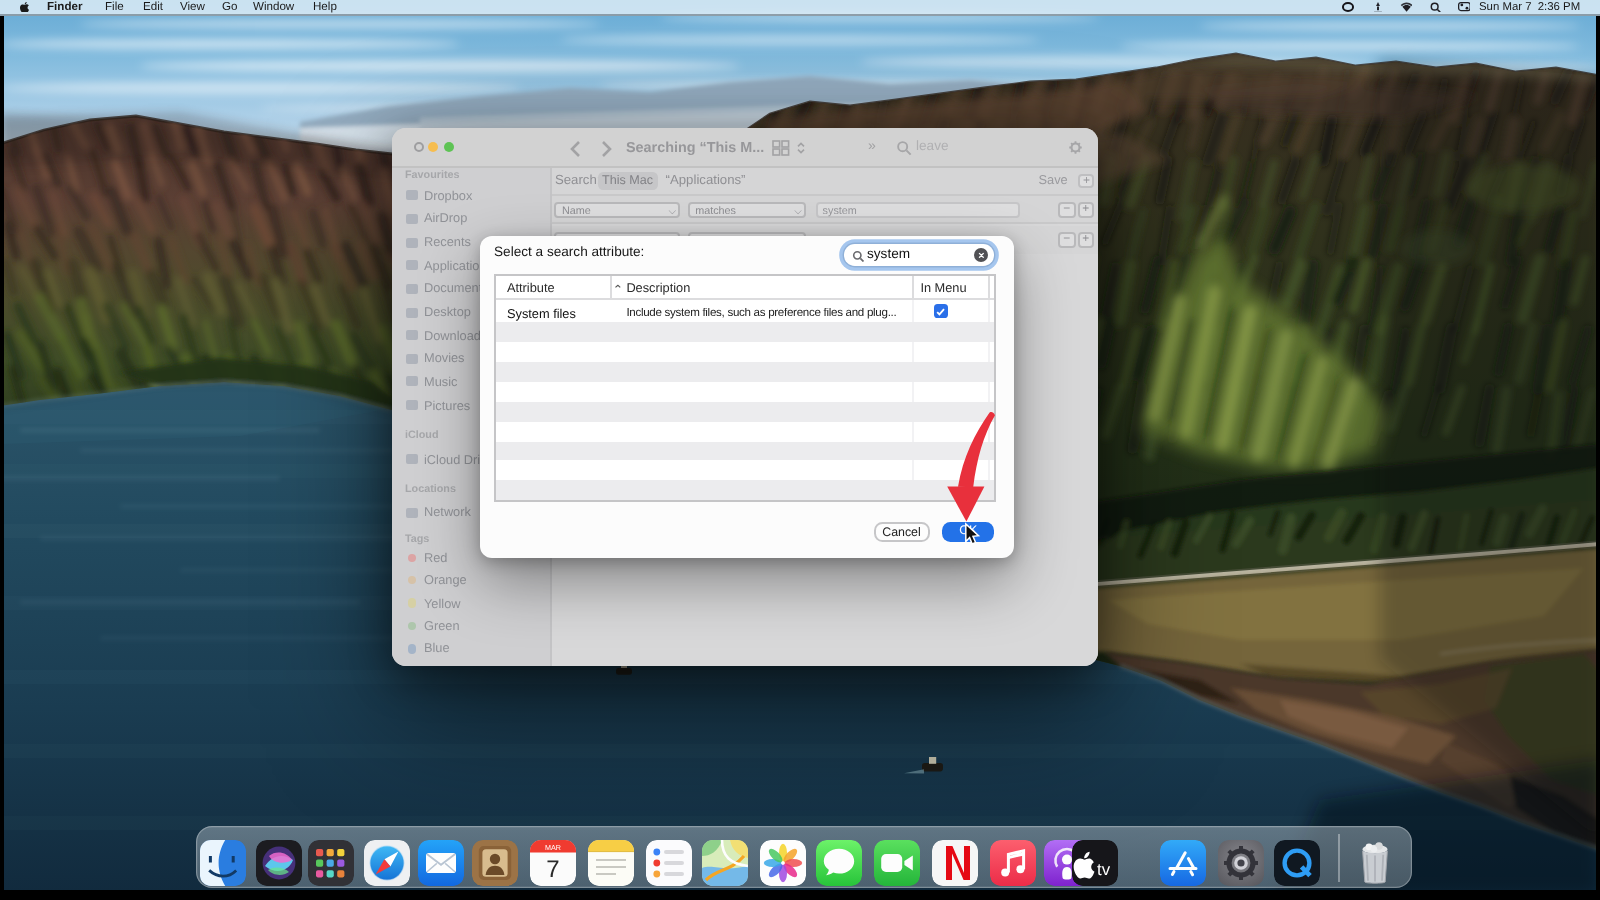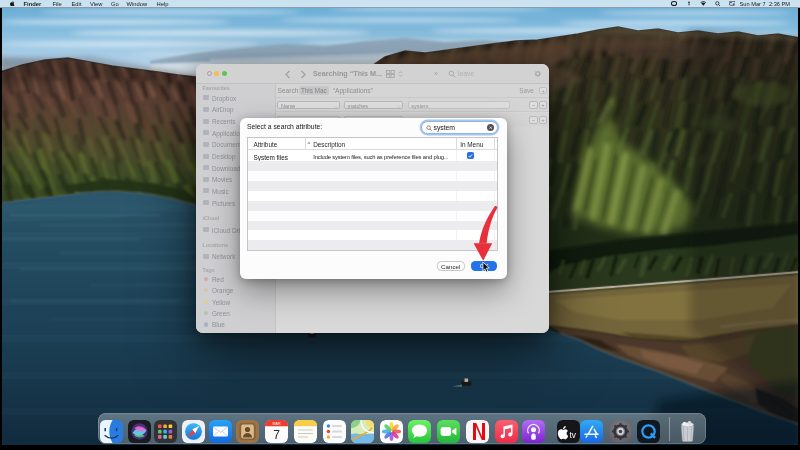--- a/index.html
+++ b/index.html
@@ -1146,21 +1146,21 @@
         <defs>
           <linearGradient id="pog" x1="0" y1="0" x2="0" y2="1">
             <stop offset="0" stop-color="#b26ef5"></stop>
             <stop offset="1" stop-color="#7e22ce"></stop>
           </linearGradient>
         </defs>
         <circle cx="11.5" cy="9.8" r="2.5" fill="#fdfdfd"></circle>
         <path d="M9.3,19 c-0.5,-3.5 0,-5.5 2.2,-5.5 s2.7,2 2.2,5.5 c-0.3,1 -4.1,1 -4.4,0 Z" fill="#fdfdfd"></path>
         <path d="M6.6,13.4 a5.8,5.8 0 1,1 9.8,0" fill="none" stroke="#fdfdfd" stroke-width="1.3" opacity="0.85"></path>
       </svg></div>
-<div class="di" style="left:557px;"><svg width="23" height="23" viewBox="0 0 23 23">
+<div class="di" style="left:536px;"><svg width="23" height="23" viewBox="0 0 23 23">
         <rect width="23" height="23" rx="5.4" fill="#16161a"></rect>
         <path d="M8.0,8.1 c0.5,-0.6 0.9,-1.4 0.8,-2.2 c-0.7,0 -1.5,0.5 -2,1.1 c-0.4,0.5 -0.8,1.4 -0.7,2.1 C6.9,9.2 7.6,8.7 8.0,8.1 Z M8.8,9.3 c-1.1,-0.1 -2,0.6 -2.5,0.6 c-0.5,0 -1.3,-0.6 -2.2,-0.6 c-1.1,0 -2.2,0.7 -2.7,1.7 c-1.2,2 -0.3,5 0.8,6.6 c0.5,0.8 1.2,1.7 2,1.7 c0.8,0 1.1,-0.5 2.1,-0.5 c1,0 1.2,0.5 2.1,0.5 c0.9,0 1.4,-0.8 2,-1.6 c0.6,-0.9 0.8,-1.8 0.8,-1.9 c0,0 -1.6,-0.6 -1.6,-2.4 c0,-1.5 1.2,-2.2 1.3,-2.3 C10.2,9.9 9.3,9.4 8.8,9.3 Z" fill="#fff"></path>
         <text x="12.5" y="17.5" font-size="8.4" fill="#fff" font-family="Liberation Sans">tv</text>
       </svg></div>
 <div class="di" style="left:580.1px;"><svg width="23" height="23" viewBox="0 0 23 23">
         <rect width="23" height="23" rx="5.4" fill="url(#asg)"></rect>
         <defs>
           <linearGradient id="asg" x1="0" y1="0" x2="0" y2="1">
             <stop offset="0" stop-color="#32aaf8"></stop>
             <stop offset="1" stop-color="#1668e3"></stop>

